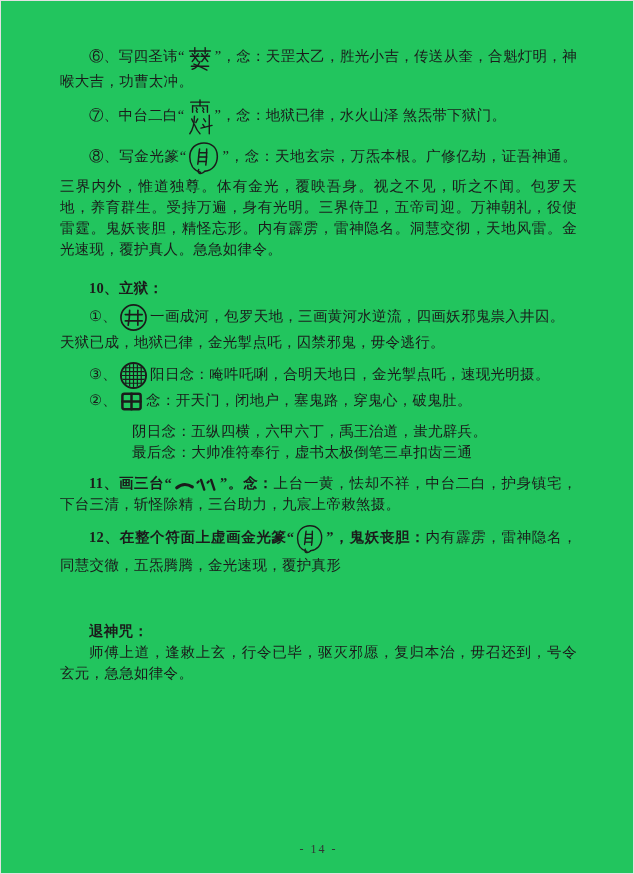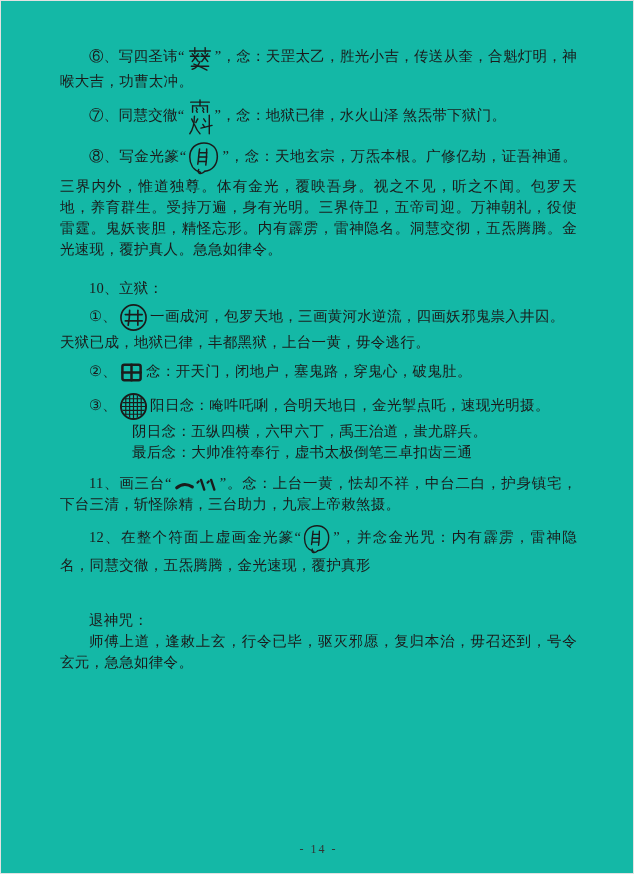--- a/index.html
+++ b/index.html
@@ -1,34 +1,34 @@
 <!DOCTYPE html>
 <html><head>
 <meta charset="utf-8">
 <style>
   html,body{margin:0;padding:0;background:#ffffff;}
   .page{
     position:relative;
     width:634px;height:874px;
     box-sizing:border-box;
-    background:#14b8a6;
+    background:#22c55e;
     border:1px solid #e2e2e2;
     padding:44px 56px 16px 59px;
     display:flex;flex-direction:column;
     font-family:"Liberation Serif","DejaVu Serif",serif;
     font-size:14.5px;line-height:21px;color:#1b1b1b;
     letter-spacing:0.3px;
   }
   p{margin:0;text-align:justify;}
   .indent{text-indent:2em;}
-  .b{font-weight:400;}
+  .b{font-weight:700;}
   .hang{margin-left:72px;}
   .mb4{margin-bottom:4px;} .mb6{margin-bottom:6px;} .mb8{margin-bottom:8px;}
   .mb10{margin-bottom:10px;} .mb22{margin-bottom:22px;}
-  .mt8{margin-top:8px;} .mt12{margin-top:12px;}
+  .mt8{margin-top:8px;} .mt12{margin-top:23px;}
   .glyph{display:inline-block;vertical-align:middle;margin:0 2px;}
   .glyph svg{display:block;}
   .glyph path,.glyph line,.glyph circle,.glyph rect{
     stroke:#1b1b1b;fill:none;stroke-linecap:round;stroke-linejoin:round;
   }
   .pageno{
     margin-top:auto;align-self:center;
     font-size:12px;line-height:16px;letter-spacing:2px;color:#333;
     text-align:left;
   }
@@ -49,21 +49,21 @@
           <path d="M13 10 L6 19"></path>
       <path d="M17 10 L24 19"></path>
           <path d="M24 10 L17 19"></path>
       <path d="M15 19 C13 24 10 27 6 28"></path>
       <path d="M8 22 C13 24 18 26 23 29"></path>
       <path d="M5 24.5 H25"></path>
     </svg></span><span>”，念：</span><span>天罡太乙，胜光小吉，传送从奎，合魁灯明，神喉大吉，功曹太冲。</span>
   </p>
 
   <p class="indent mb4">
-    <span>⑦、同慧交徹“</span><span class="glyph"><svg width="26" height="38" viewBox="0 0 28 40" stroke-width="1.5">
+    <span>⑦、中台二白“</span><span class="glyph"><svg width="26" height="38" viewBox="0 0 28 40" stroke-width="1.5">
       <path d="M4 4 H24"></path>
           <path d="M14 1.5 V8"></path>
       <path d="M6 8 H22"></path>
           <path d="M6 8 V15"></path>
           <path d="M22 8 V15"></path>
       <path d="M10 10 L11 12"></path>
           <path d="M17 10 L18 12"></path>
       <path d="M10 13 L11 15"></path>
           <path d="M17 13 L18 15"></path>
       <path d="M5 22 L7 26"></path>
@@ -79,43 +79,35 @@
 
   <p class="indent mb10">
     <span>⑧、写金光篆“</span><span class="glyph"><svg width="32" height="36" viewBox="0 0 36 40" stroke-width="1.7">
       <path d="M14 36 C6 34 2 27 2 19 C2 9 9 3 18 3 C27 3 33 9 33 18 C33 28 27 34 19 35"></path>
       <path d="M13 10 C12 16 12 22 11 27"></path>
       <path d="M21 10 C21 16 21 22 20 28"></path>
       <path d="M13 14 H21"></path>
           <path d="M12 19 H21"></path>
           <path d="M12 24 H20"></path>
       <path d="M19 35 C15 39 10 38 12 33"></path>
-    </svg></span><span>”，念：</span><span>天地玄宗，万炁本根。广修亿劫，证吾神通。三界内外，惟道独尊。体有金光，覆映吾身。视之不见，听之不闻。包罗天地，养育群生。受持万遍，身有光明。三界侍卫，五帝司迎。万神朝礼，役使雷霆。鬼妖丧胆，精怪忘形。内有霹雳，雷神隐名。洞慧交彻，五炁腾腾。金光速现，覆护真人。急急如律令。</span>
+    </svg></span><span>”，念：</span><span>天地玄宗，万炁本根。广修亿劫，证吾神通。三界内外，惟道独尊。体有金光，覆映吾身。视之不见，听之不闻。包罗天地，养育群生。受持万遍，身有光明。三界侍卫，五帝司迎。万神朝礼，役使雷霆。鬼妖丧胆，精怪忘形。内有霹雳，雷神隐名。洞慧交彻，天地风雷。金光速现，覆护真人。急急如律令。</span>
   </p>
 
   <p class="indent b mt8 mb4">10、立狱：</p>
 
   <p class="indent">
     <span>①、</span><span class="glyph"><svg width="29" height="29" viewBox="0 0 30 30" stroke-width="1.7">
       <circle cx="15" cy="15" r="13"></circle>
       <path d="M11 7.5 C11 13 10.5 18 9.5 23"></path>
           <path d="M19.5 7.5 V23"></path>
       <path d="M6.5 12 H24"></path>
           <path d="M6.5 18.5 H24"></path>
     </svg></span><span>一画成河，包罗天地，三画黄河水逆流，四画妖邪鬼祟入井囚。</span>
   </p>
-  <p class="mb8">天狱已成，地狱已律，丰都黑狱，上台一黄，毋令逃行。</p>
-
-  <p class="indent mb8">
-    <span>②、</span><span class="glyph"><svg width="25" height="23" viewBox="0 0 26 24" stroke-width="2.6">
-      <rect x="3.5" y="4" width="19" height="16" rx="2"></rect>
-      <path d="M13 4 V20"></path>
-          <path d="M3.5 12 H22.5"></path>
-    </svg></span><span>念：开天门，闭地户，塞鬼路，穿鬼心，破鬼肚。</span>
-  </p>
+  <p class="mb8">天狱已成，地狱已律，金光掣点吒，囚禁邪鬼，毋令逃行。</p>
 
   <p class="indent">
     <span>③、</span><span class="glyph"><svg width="29" height="29" viewBox="0 0 30 30" stroke-width="2">
       <defs>
             <clipPath id="gc">
               <circle cx="15" cy="15" r="12"></circle>
             </clipPath>
           </defs>
       <circle cx="15" cy="15" r="13"></circle>
       <g clip-path="url(#gc)" stroke-width="1.2">
@@ -125,20 +117,28 @@
             <path d="M19 2 V28"></path>
             <path d="M23 2 V28"></path>
         <path d="M2 7 H28"></path>
             <path d="M2 11 H28"></path>
             <path d="M2 15 H28"></path>
             <path d="M2 19 H28"></path>
             <path d="M2 23 H28"></path>
       </g>
     </svg></span><span>阳日念：唵吽吒唎，合明天地日，金光掣点吒，速现光明摄。</span>
   </p>
+
+  <p class="indent mb8">
+    <span>②、</span><span class="glyph"><svg width="25" height="23" viewBox="0 0 26 24" stroke-width="2.6">
+      <rect x="3.5" y="4" width="19" height="16" rx="2"></rect>
+      <path d="M13 4 V20"></path>
+          <path d="M3.5 12 H22.5"></path>
+    </svg></span><span>念：开天门，闭地户，塞鬼路，穿鬼心，破鬼肚。</span>
+  </p>
   <p class="hang">阴日念：五纵四横，六甲六丁，禹王治道，蚩尤辟兵。</p>
   <p class="hang mb10">最后念：大帅准符奉行，虚书太极倒笔三卓扣齿三通</p>
 
   <p class="indent mb8">
     <span class="b">11、画三台“</span><span class="glyph"><svg width="44" height="16" viewBox="0 0 48 16">
       <path d="M3 11 C9 6 15 7 20 10" stroke-width="3.4"></path>
       <path d="M27 4 L25.5 5.5" stroke-width="2.2"></path>
       <path d="M29.5 2.5 L33 13" stroke-width="2.6"></path>
       <path d="M38 4 L36.5 5.5" stroke-width="2.2"></path>
       <path d="M40.5 2.5 L44 13" stroke-width="2.6"></path>
@@ -147,20 +147,20 @@
 
   <p class="indent mb22">
     <span class="b">12、在整个符面上虚画金光篆“</span><span class="glyph"><svg width="28" height="32" viewBox="0 0 36 40" stroke-width="1.8">
       <path d="M14 36 C6 34 2 27 2 19 C2 9 9 3 18 3 C27 3 33 9 33 18 C33 28 27 34 19 35"></path>
       <path d="M13 10 C12 16 12 22 11 27"></path>
       <path d="M21 10 C21 16 21 22 20 28"></path>
       <path d="M13 14 H21"></path>
           <path d="M12 19 H21"></path>
           <path d="M12 24 H20"></path>
       <path d="M19 35 C15 39 10 38 12 33"></path>
-    </svg></span><span class="b">”，并念金光咒：</span><span>内有霹雳，雷神隐名，同慧交徹，五炁腾腾，金光速现，覆护真形</span>
+    </svg></span><span class="b">”，鬼妖丧胆：</span><span>内有霹雳，雷神隐名，同慧交徹，五炁腾腾，金光速现，覆护真形</span>
   </p>
 
   <p class="indent b mt12">退神咒：</p>
   <p class="indent">师傅上道，逢敕上玄，行令已毕，驱灭邪愿，复归本治，毋召还到，号令玄元，急急如律令。</p>
 
   <div class="pageno">- 14 -</div>
 </div>
 
 </body></html>

